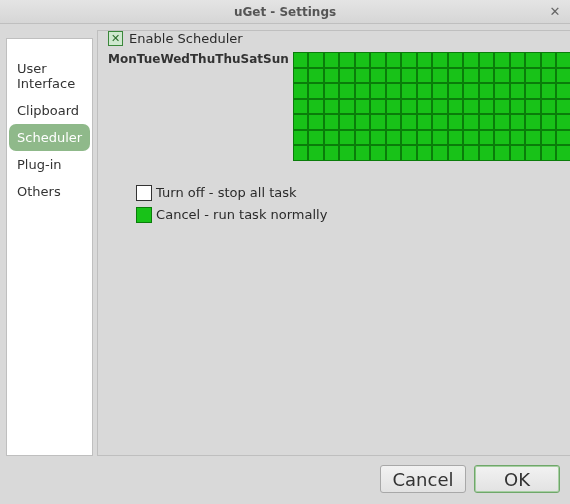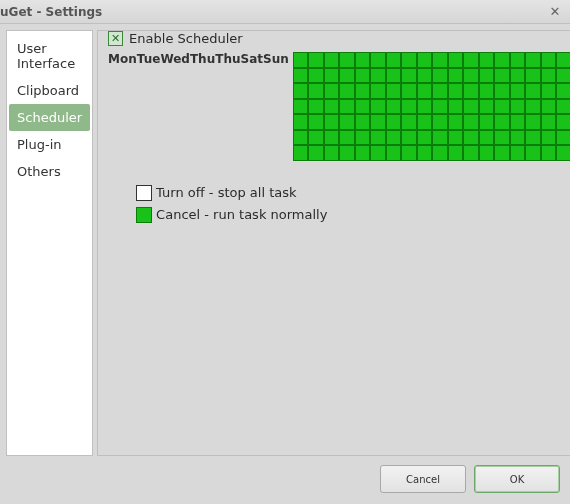--- a/index.html
+++ b/index.html
@@ -14,21 +14,21 @@
   .window {
     width: 570px; height: 504px;
     background: #d9d9d9;
     display: flex; flex-direction: column;
   }
   
   .titlebar {
     height: 24px;
     background: linear-gradient(#e4e4e4, #d6d6d6);
     border-bottom: 1px solid #bfbfbf;
-    display: flex; align-items: center; 
+    display: flex; align-items: center; justify-content: center;
     position: relative;
   }
   .titlebar .title { font-weight: bold; color: #555; font-size: 12px; }
   .titlebar .close {
     position: absolute; right: 6px; top: 2px;
     width: 18px; height: 18px;
     display: flex; align-items: center; justify-content: center;
     color: #666; font-size: 13px; cursor: pointer;
   }
   
@@ -36,32 +36,32 @@
     flex: 1 1 auto;
     display: flex;
     padding: 6px 6px 0 0;
     gap: 4px;
     min-height: 0;
   }
   .sidebar {
     width: 128px;
     background: #fff;
     border: 1px solid #bfbfbf;
-    margin: 0 0 6px 6px;
-    padding-top: 4px;
+    margin: 8px 0 6px 6px;
+    padding-top: 16px;
   }
   .nav-item {
     padding: 6px 10px;
     cursor: pointer;
     color: #333;
   }
   .nav-item.selected {
     background: #8fb98a;
     color: #fff;
-    border-radius: 2px;
+    border-radius: 7px;
     margin: 0 2px;
     padding: 6px 8px;
   }
   .content {
     flex: 1 1 auto;
     background: #d9d9d9;
     border: 1px solid #bfbfbf;
     margin: 0 24px 6px 0;
     padding: 0 10px;
     position: relative;
@@ -115,21 +115,21 @@
     display: flex; justify-content: flex-end; align-items: center;
     gap: 8px;
     padding: 0 10px 8px 0;
   }
   .btn {
     min-width: 86px; height: 28px;
     border: 1px solid #a8a8a8;
     background: linear-gradient(#f2f2f2, #e2e2e2);
     border-radius: 3px;
     display: inline-flex; align-items: center; justify-content: center;
-    color: #333; font-size: 10px;
+    color: #333; font-size: 18px;
     cursor: pointer;
   }
   .btn.primary {
     border: 1px solid #6fa76a;
     box-shadow: 0 0 0 1px #a7cfa2 inset;
   }
 </style>
 </head>
 <body>
 

